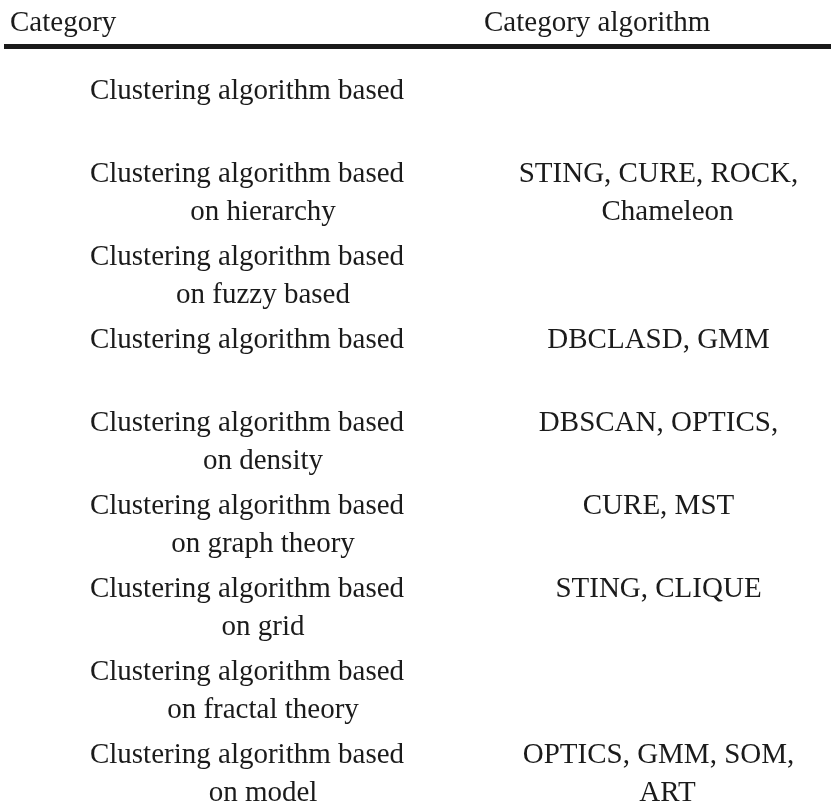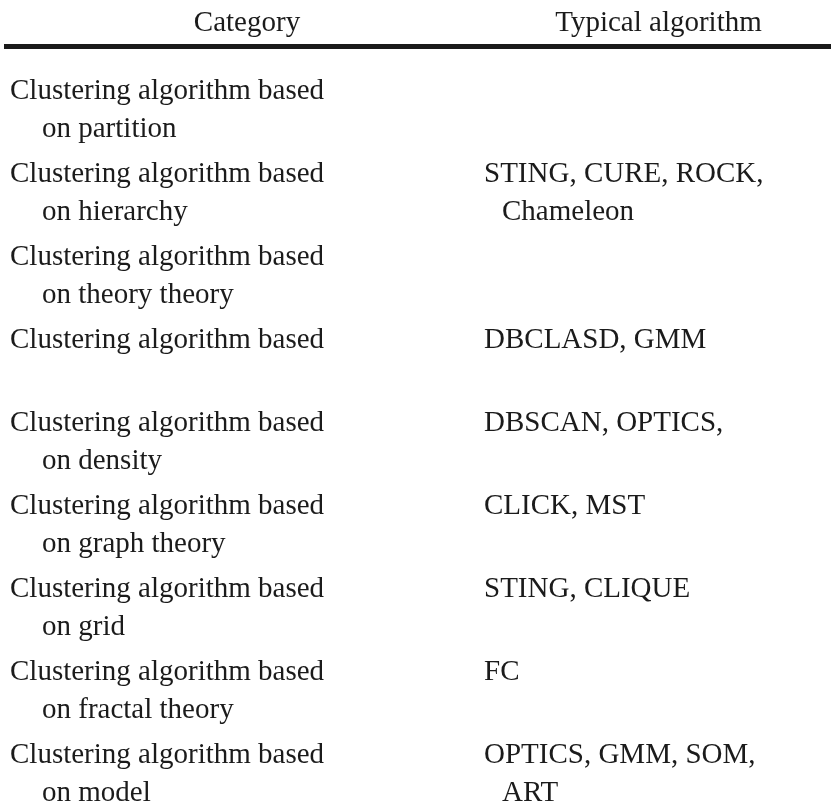--- a/index.html
+++ b/index.html
@@ -16,21 +16,20 @@
     font-size: 29px;
   }
   .table-wrap {
     padding: 2px 0 0 10px;
     box-sizing: border-box;
     width: 833px;
   }
   .header-row {
     display: flex;
     line-height: 40px;
-    text-align: center;
   }
   .col-category {
     width: 474px;
     flex: 0 0 474px;
   }
   .col-algorithm {
     flex: 1 1 auto;
   }
   .header-rule {
     height: 5px;
@@ -42,68 +41,68 @@
   .rows {
     padding-top: 21px;
   }
   .row {
     display: flex;
     margin-bottom: 7px;
     min-height: 76px;
   }
   .cell {
     min-height: 76px;
+    text-align: center;
   }
   .line {
     line-height: 38px;
     white-space: nowrap;
   }
   .cat-line-2 {
     padding-left: 32px;
   }
   .alg-line-2 {
     padding-left: 18px;
   }
 </style>
 </head>
 <body>
 
 <div class="table-wrap">
 
   <div class="header-row">
     <div class="col-category line">Category</div>
-    <div class="col-algorithm line">Typical algorithm</div>
+    <div class="col-algorithm line">Category algorithm</div>
   </div>
 
   <div class="header-rule"></div>
 
   <div class="rows">
 
     <div class="row">
       <div class="col-category cell">
         <div class="line">Clustering algorithm based</div>
-        <div class="line cat-line-2">on partition</div>
       </div>
     </div>
 
     <div class="row">
       <div class="col-category cell">
         <div class="line">Clustering algorithm based</div>
         <div class="line cat-line-2">on hierarchy</div>
       </div>
       <div class="col-algorithm cell">
         <div class="line">STING, CURE, ROCK,</div>
         <div class="line alg-line-2">Chameleon</div>
       </div>
     </div>
 
     <div class="row">
       <div class="col-category cell">
         <div class="line">Clustering algorithm based</div>
-        <div class="line cat-line-2">on theory theory</div>
+        <div class="line cat-line-2">on fuzzy based</div>
       </div>
     </div>
 
     <div class="row">
       <div class="col-category cell">
         <div class="line">Clustering algorithm based</div>
       </div>
       <div class="col-algorithm cell">
         <div class="line">DBCLASD, GMM</div>
         <div class="line alg-line-2"></div>
@@ -119,45 +118,41 @@
         <div class="line">DBSCAN, OPTICS,</div>
       </div>
     </div>
 
     <div class="row">
       <div class="col-category cell">
         <div class="line">Clustering algorithm based</div>
         <div class="line cat-line-2">on graph theory</div>
       </div>
       <div class="col-algorithm cell">
-        <div class="line">CLICK, MST</div>
+        <div class="line">CURE, MST</div>
         <div class="line alg-line-2"></div>
       </div>
     </div>
 
     <div class="row">
       <div class="col-category cell">
         <div class="line">Clustering algorithm based</div>
         <div class="line cat-line-2">on grid</div>
       </div>
       <div class="col-algorithm cell">
         <div class="line">STING, CLIQUE</div>
         <div class="line alg-line-2"></div>
       </div>
     </div>
 
     <div class="row">
       <div class="col-category cell">
         <div class="line">Clustering algorithm based</div>
         <div class="line cat-line-2">on fractal theory</div>
       </div>
-      <div class="col-algorithm cell">
-        <div class="line">FC</div>
-        <div class="line alg-line-2"></div>
-      </div>
     </div>
 
     <div class="row">
       <div class="col-category cell">
         <div class="line">Clustering algorithm based</div>
         <div class="line cat-line-2">on model</div>
       </div>
       <div class="col-algorithm cell">
         <div class="line">OPTICS, GMM, SOM,</div>
         <div class="line alg-line-2">ART</div>

